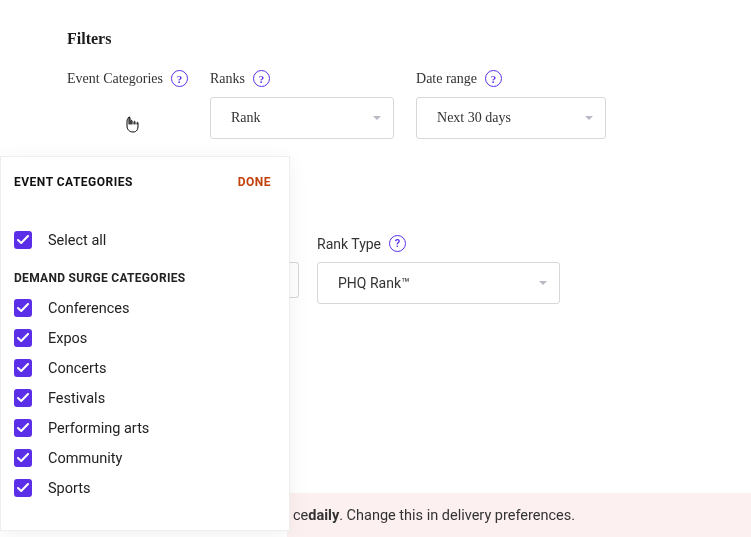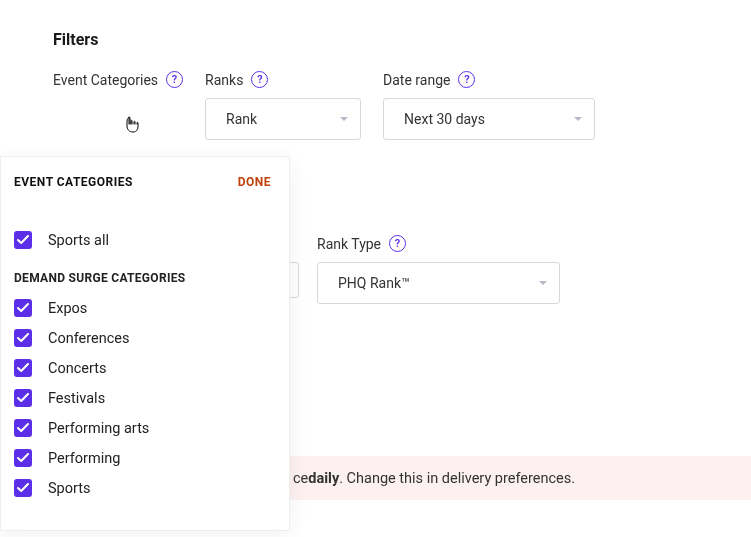--- a/index.html
+++ b/index.html
@@ -6,21 +6,22 @@
   body {
     font-family: -apple-system, BlinkMacSystemFont, "Segoe UI", Roboto, Helvetica, Arial, sans-serif;
     background: #fff;
     width: 751px;
     height: 537px;
     position: relative;
     overflow: hidden;
     color: #1a1a1a;
   }
   .filters-panel {
-    padding: 30px 0 0 53px;
+    padding: 30px 0 0 67px;
+    font-family: Liberation Serif, serif;
   }
   .filters-title {
     font-size: 16px;
     font-weight: 700;
     margin-bottom: 22px;
   }
   .filter-row {
     display: flex;
     gap: 22px;
   }
@@ -55,22 +56,22 @@
     background: #fff;
     display: flex;
     align-items: center;
     justify-content: space-between;
     padding: 0 12px 0 20px;
     font-size: 14px;
     color: #333;
     cursor: pointer;
   }
   .select-box.w1 { width: 180px; }
-  .select-box.w2 { width: 156px; }
-  .select-box.w3 { width: 212px; }
+  .select-box.w2 { width: 184px; }
+  .select-box.w3 { width: 190px; }
   .select-box.w4 { width: 243px; text-align: right; }
   .caret {
     width: 0; height: 0;
     border-left: 4px solid transparent;
     border-right: 4px solid transparent;
     border-top: 4px solid #b8b8c6;
   }
   .caret-up {
     border-top: none;
     border-bottom: 4px solid #b8b8c6;
@@ -137,21 +138,21 @@
   }
   .rank-section {
     position: absolute;
     left: 317px;
     top: 235px;
   }
   .bottom-banner {
     position: absolute;
     left: 287px;
     right: 0;
-    top: 456px;
+    top: 493px;
     height: 44px;
     background: #fdf0f1;
     display: flex;
     align-items: center;
     padding-left: 6px;
     font-size: 14.5px;
     color: #333;
   }
   .bottom-banner b { font-weight: 700; }
   .partial-select {
@@ -232,48 +233,48 @@
     <span class="dd-title">EVENT CATEGORIES</span>
     <span class="dd-done">DONE</span>
   </div>
 
   <div class="check-row">
     <span class="checkbox">
       <svg width="12" height="10" viewBox="0 0 12 10" fill="none">
           <path d="M1 5 L4.2 8 L11 1" stroke-width="2" stroke-linecap="round" stroke-linejoin="round"></path>
         </svg>
     </span>
-    <span class="check-label">Sports all</span>
+    <span class="check-label">Select all</span>
   </div>
 
   <div class="dd-subhead">DEMAND SURGE CATEGORIES</div>
 
   <div id="dd-items">
       <div class="check-row">
         <span class="checkbox">
           <svg width="12" height="10" viewBox="0 0 12 10" fill="none">
             <path d="M1 5 L4.2 8 L11 1" stroke-width="2" stroke-linecap="round" stroke-linejoin="round"></path>
           </svg>
         </span>
+        <span class="check-label">Conferences</span>
+      </div>
+      <div class="check-row">
+        <span class="checkbox">
+          <svg width="12" height="10" viewBox="0 0 12 10" fill="none">
+            <path d="M1 5 L4.2 8 L11 1" stroke-width="2" stroke-linecap="round" stroke-linejoin="round"></path>
+          </svg>
+        </span>
         <span class="check-label">Expos</span>
       </div>
       <div class="check-row">
         <span class="checkbox">
           <svg width="12" height="10" viewBox="0 0 12 10" fill="none">
             <path d="M1 5 L4.2 8 L11 1" stroke-width="2" stroke-linecap="round" stroke-linejoin="round"></path>
           </svg>
         </span>
-        <span class="check-label">Conferences</span>
-      </div>
-      <div class="check-row">
-        <span class="checkbox">
-          <svg width="12" height="10" viewBox="0 0 12 10" fill="none">
-            <path d="M1 5 L4.2 8 L11 1" stroke-width="2" stroke-linecap="round" stroke-linejoin="round"></path>
-          </svg>
-        </span>
         <span class="check-label">Concerts</span>
       </div>
       <div class="check-row">
         <span class="checkbox">
           <svg width="12" height="10" viewBox="0 0 12 10" fill="none">
             <path d="M1 5 L4.2 8 L11 1" stroke-width="2" stroke-linecap="round" stroke-linejoin="round"></path>
           </svg>
         </span>
         <span class="check-label">Festivals</span>
       </div>
@@ -284,21 +285,21 @@
           </svg>
         </span>
         <span class="check-label">Performing arts</span>
       </div>
       <div class="check-row">
         <span class="checkbox">
           <svg width="12" height="10" viewBox="0 0 12 10" fill="none">
             <path d="M1 5 L4.2 8 L11 1" stroke-width="2" stroke-linecap="round" stroke-linejoin="round"></path>
           </svg>
         </span>
-        <span class="check-label">Performing</span>
+        <span class="check-label">Community</span>
       </div>
       <div class="check-row">
         <span class="checkbox">
           <svg width="12" height="10" viewBox="0 0 12 10" fill="none">
             <path d="M1 5 L4.2 8 L11 1" stroke-width="2" stroke-linecap="round" stroke-linejoin="round"></path>
           </svg>
         </span>
         <span class="check-label">Sports</span>
       </div>
     </div>

